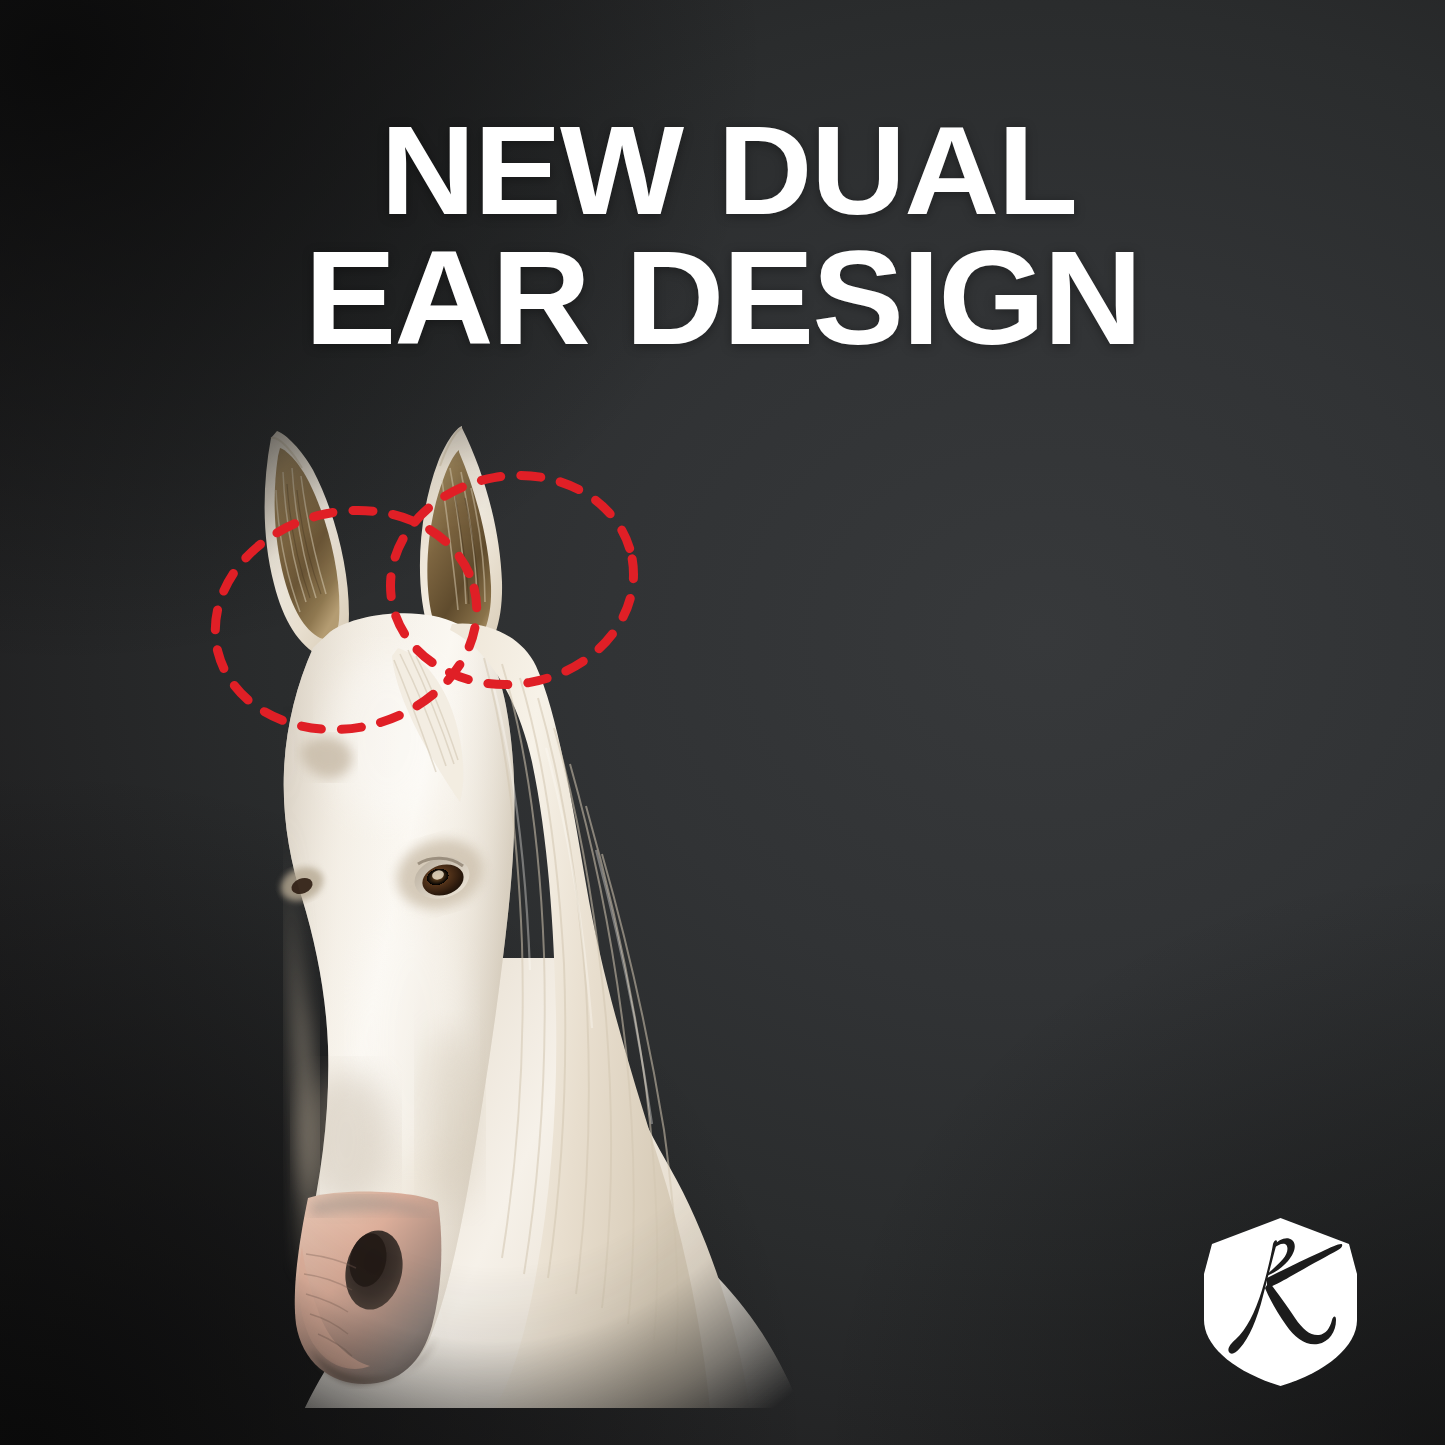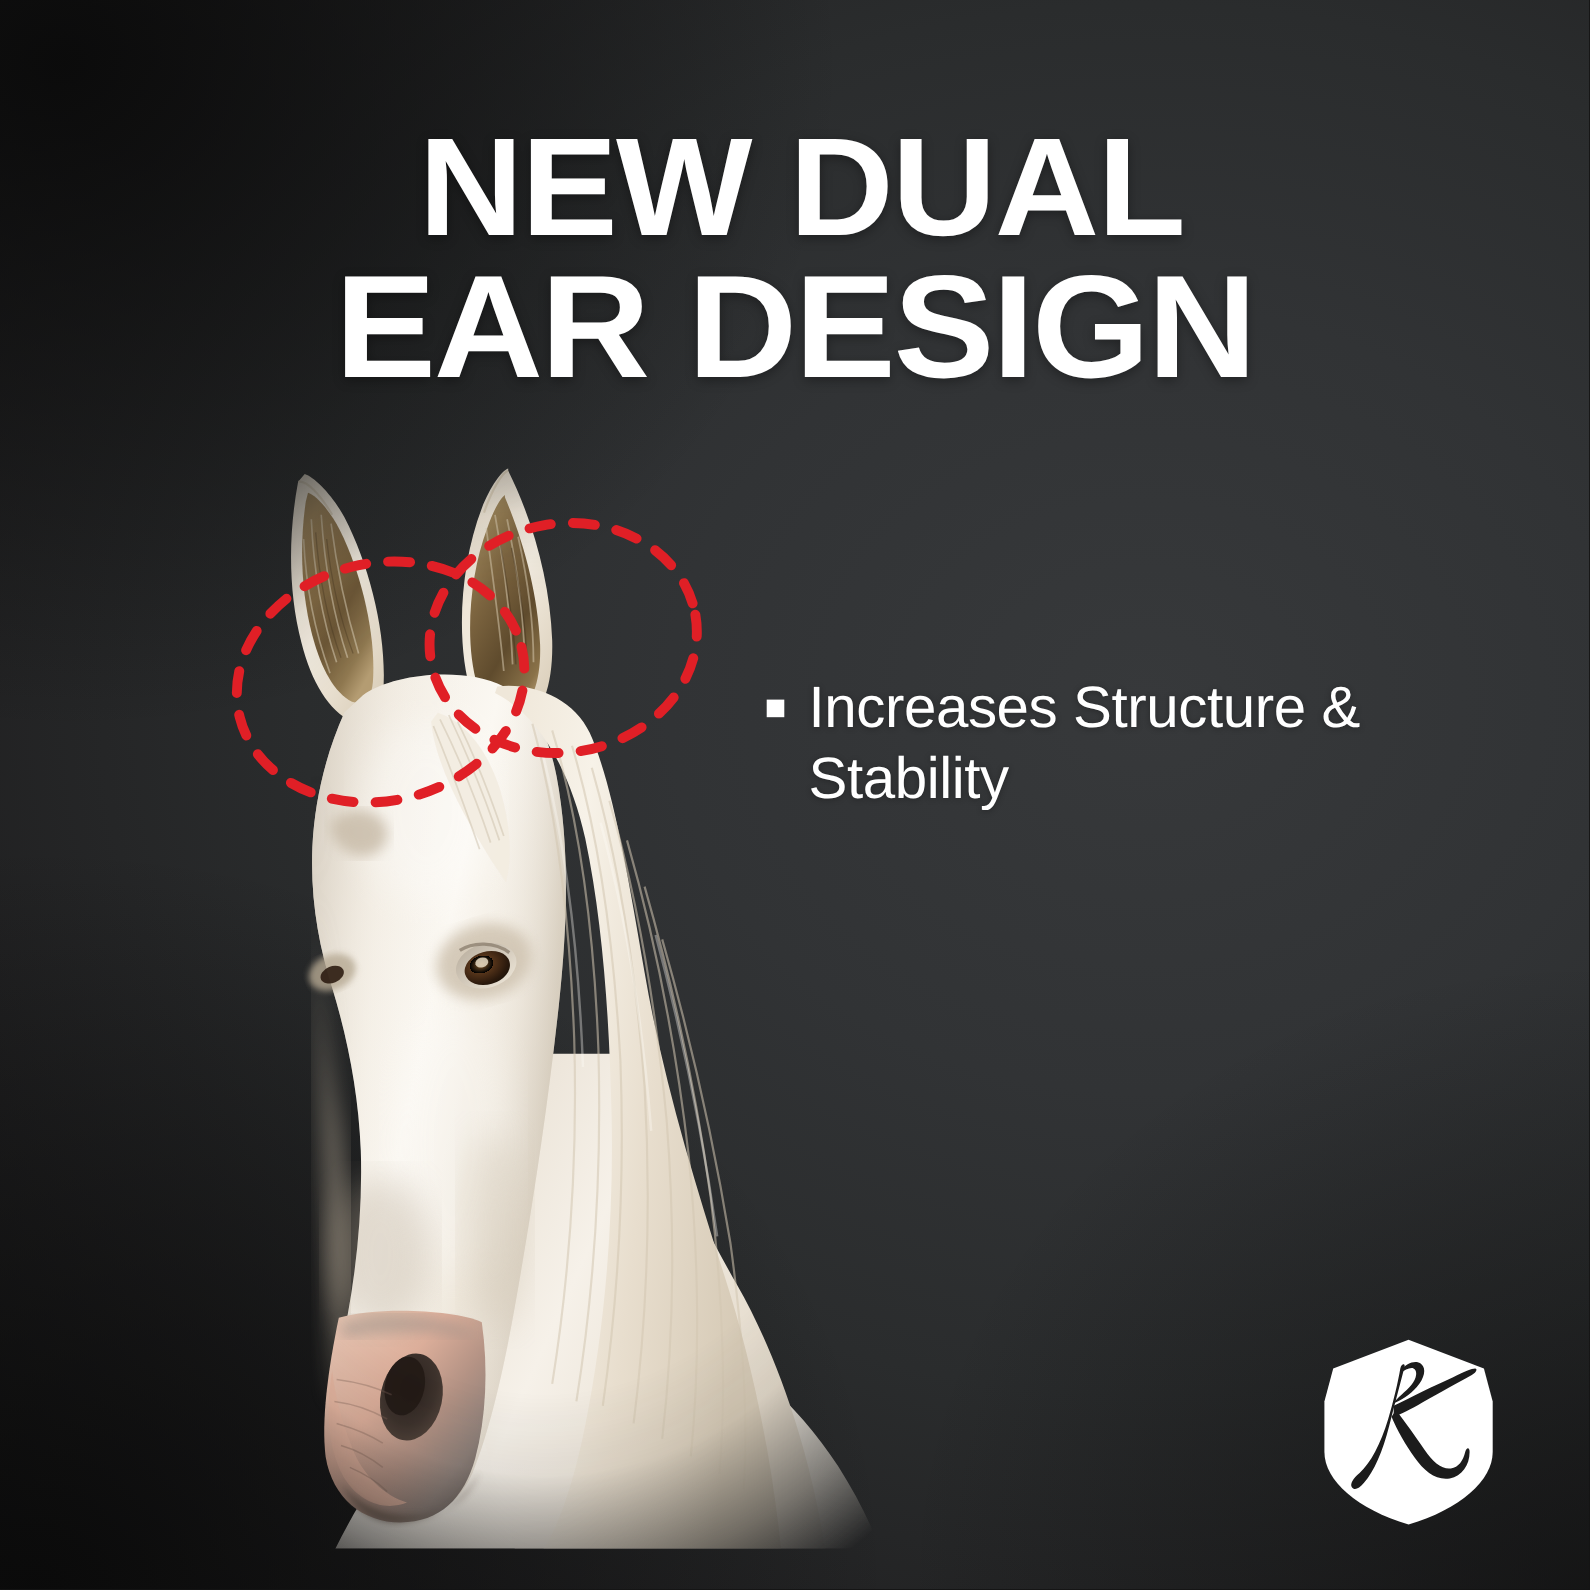--- a/index.html
+++ b/index.html
@@ -389,24 +389,20 @@
   </div>
 
   <svg class="annot" viewBox="0 0 720 1010">
 
     <ellipse cx="196" cy="222" rx="132" ry="108" transform="rotate(-14 196 222)" fill="none" stroke="#e01f26" stroke-width="9" stroke-linecap="round" stroke-dasharray="20 20"></ellipse>
 
     <ellipse cx="362" cy="182" rx="122" ry="104" transform="rotate(-10 362 182)" fill="none" stroke="#e01f26" stroke-width="9" stroke-linecap="round" stroke-dasharray="20 20"></ellipse>
   </svg>
 
   <div class="bullets">
-    <div class="bullet">
-      <span class="marker"></span>
-      <span class="btext">Increases Structure &amp; Stability</span>
-    </div>
   </div>
 
   <svg class="logo" viewBox="0 0 163 172">
     <path d="M81.5 2 L150 28 L158 58 L158 104 C158 130, 128 156, 81.5 170
              C 35 156, 5 130, 5 104 L5 58 L13 28 Z" fill="#ffffff"></path>
     <g fill="#1c1c1c">
 
       <path d="M78 26
                C 74 42, 69 60, 64 80
                C 58 104, 50 122, 41 132

